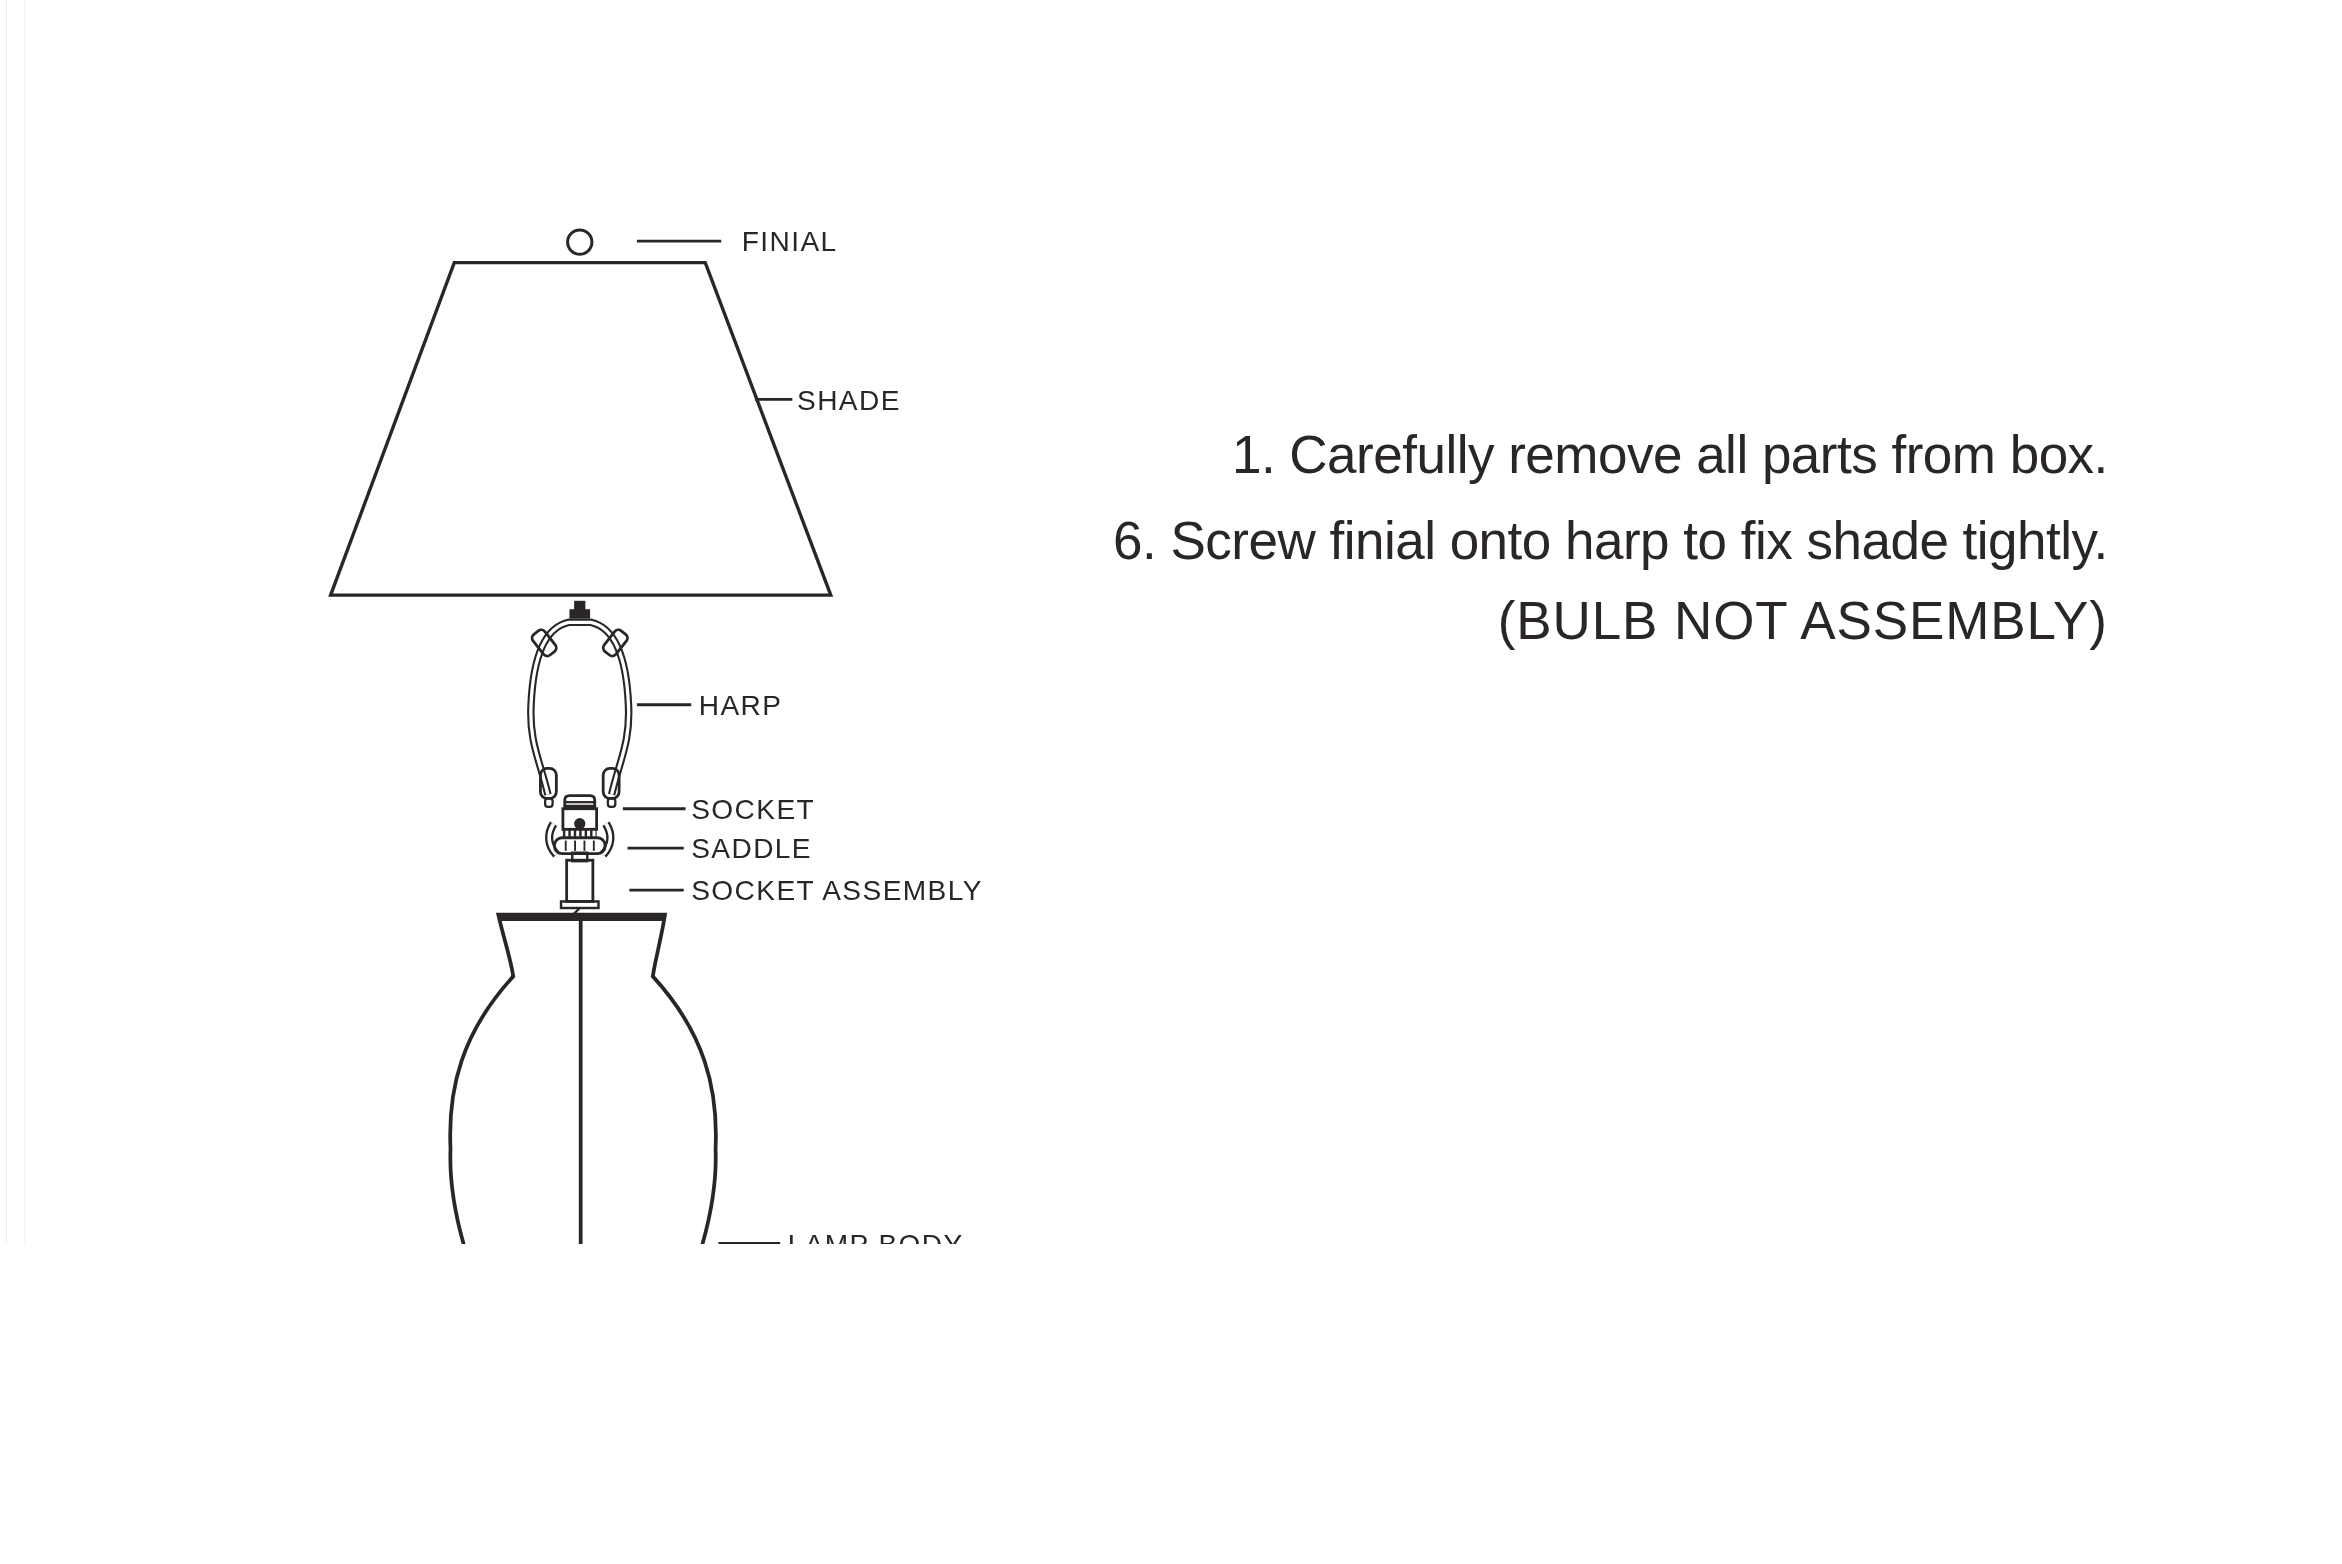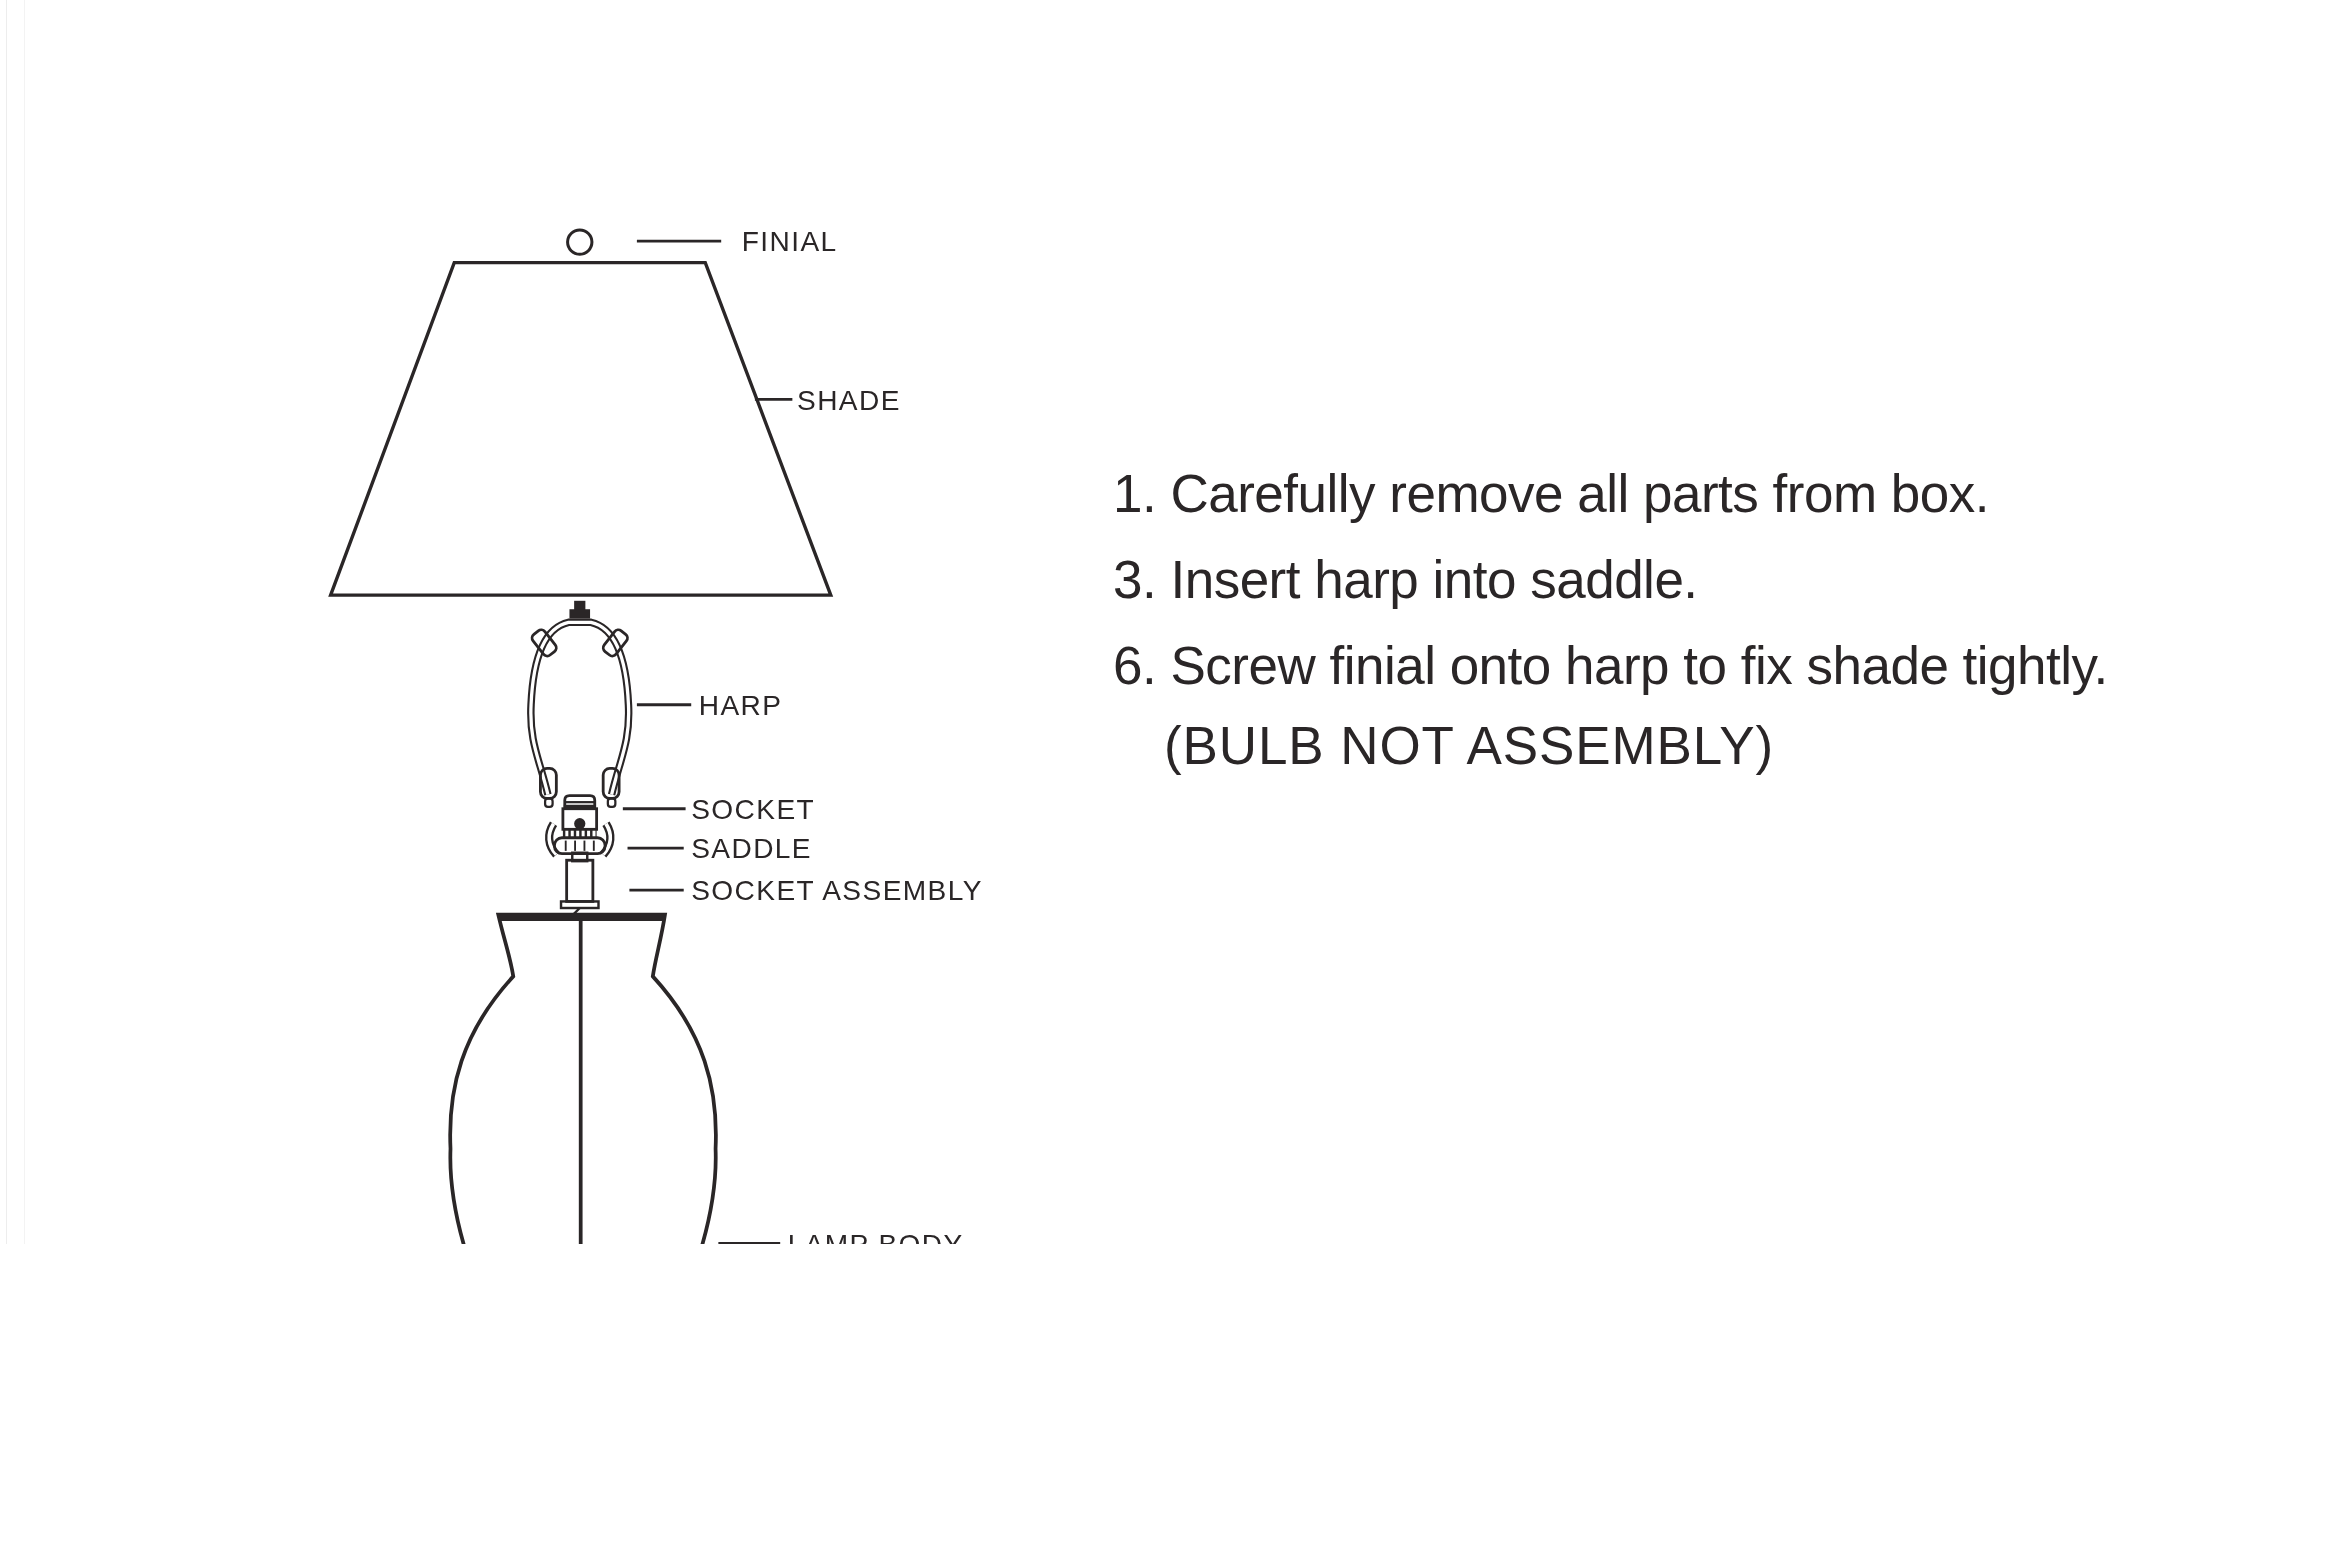--- a/index.html
+++ b/index.html
@@ -8,21 +8,21 @@
     overflow:hidden;font-family:"Liberation Sans",sans-serif;color:#282325;
   }
   .scan-edge{position:absolute;left:5.6px;top:0;width:1.9px;height:100%;background:#ededed;}
   .scan-edge2{position:absolute;left:24px;top:0;width:0.9px;height:100%;background:#f3f3f3;}
   .diagram-svg{position:absolute;left:0;top:0;}
   .title{
     position:absolute;left:1104px;top:186px;
     font-size:82px;font-weight:bold;letter-spacing:0.9px;word-spacing:-11.2px;
     color:#282325;white-space:nowrap;
   }
-  .steps{position:absolute;left:1113px;top:451px;}
+  .steps{position:absolute;left:1113px;top:412px;text-align:right;}
   .step{
     font-size:53px;line-height:86px;white-space:nowrap;
     letter-spacing:-0.5px;color:#2a2627;
   }
   .note{
     font-size:53px;line-height:86px;white-space:nowrap;
     letter-spacing:0.9px;color:#2a2627;margin-left:51px;margin-top:-5.6px;
   }
   .dlabel{
     font-family:"Liberation Sans",sans-serif;
@@ -142,18 +142,17 @@
         <rect x="661" y="1512" width="32" height="48" rx="9" fill="#fff" class="ink" stroke-width="3.4"></rect>
         <path d="M693,1524 L716,1521 L718,1529 L693,1531 Z" fill="#2a2627"></path>
         <path d="M693,1543 L716,1540 L718,1548 L693,1550 Z" fill="#2a2627"></path>
       </g>
     </g>
   </svg>
 
 
   <div class="steps">
     <div class="step">1. Carefully remove all parts from box.</div>
-    <div class="step">3. Insert harp into saddle.</div>
     <div class="step">6. Screw finial onto harp to fix shade tightly.</div>
     <div class="note">(BULB NOT ASSEMBLY)</div>
   </div>
 </div>
 
 
 </body></html>

